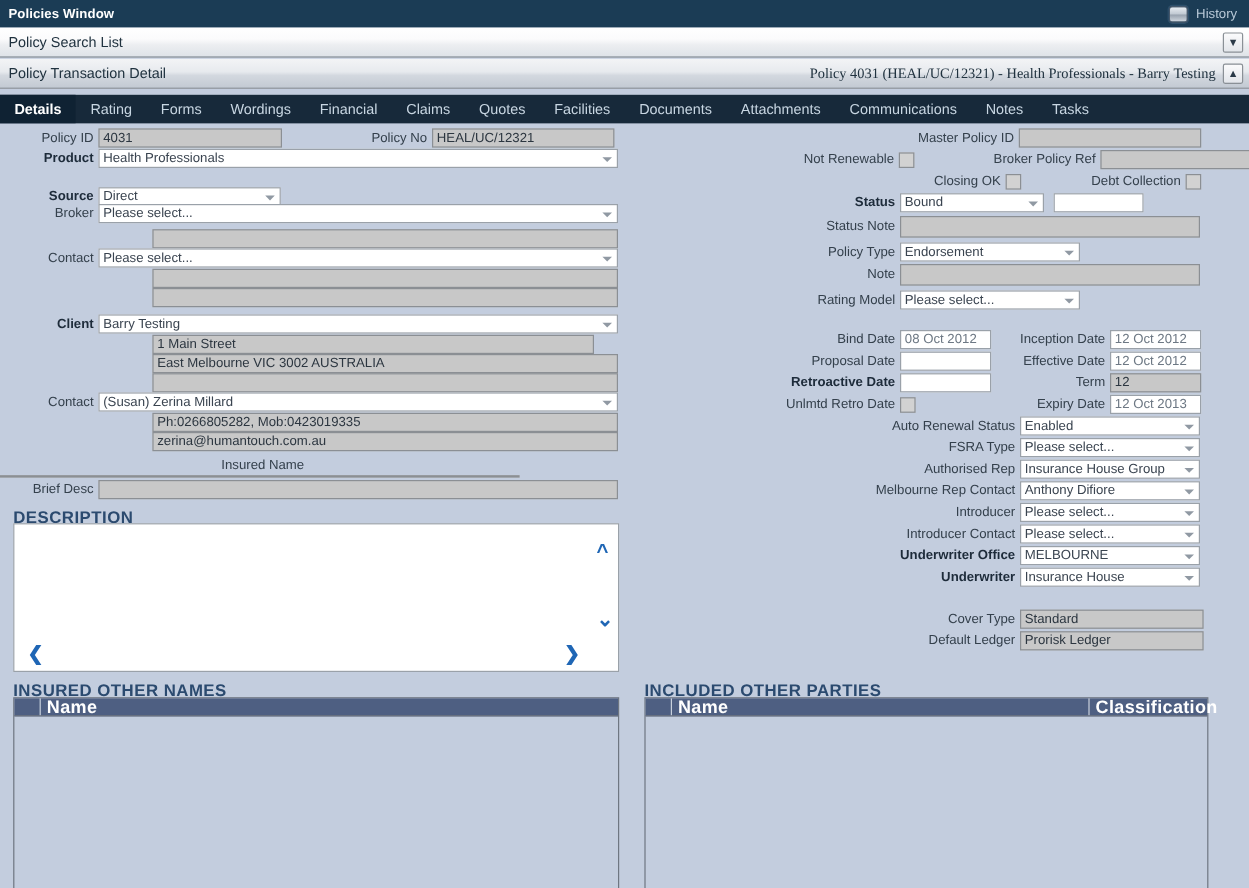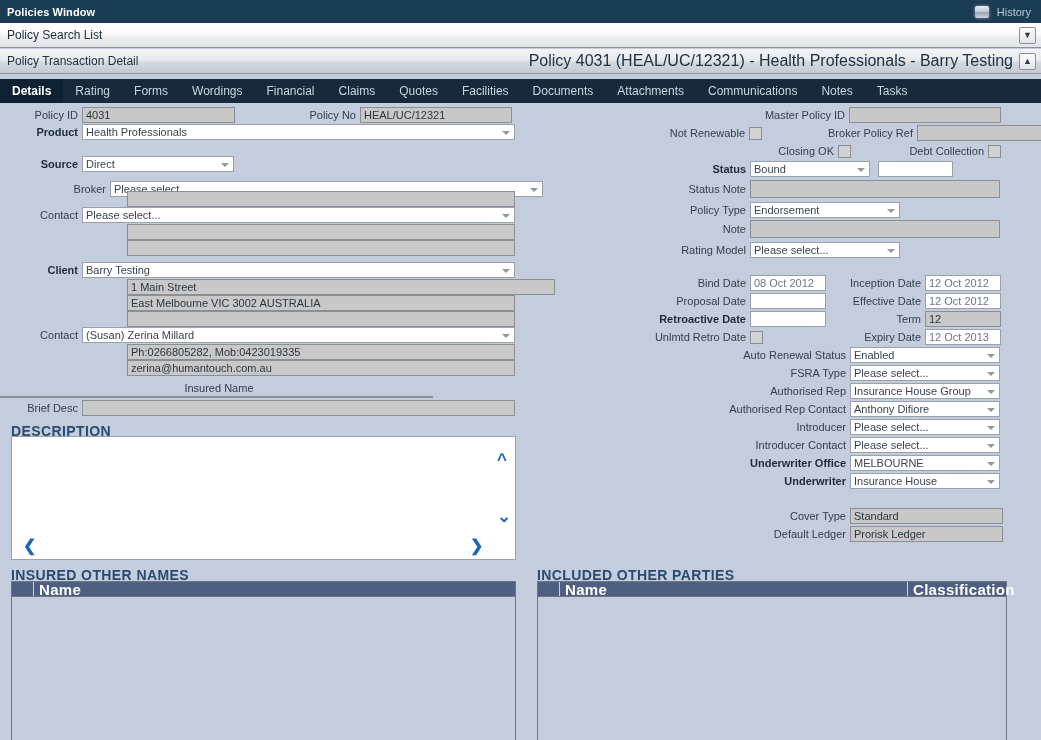--- a/index.html
+++ b/index.html
@@ -47,21 +47,21 @@
     background: linear-gradient(#ffffff 0%, #fbfbfc 40%, #eceef1 60%, #dfe3e8 100%);
   }
   .strip-2 {
     top: 49px;
     background: linear-gradient(#f3f4f6 0%, #e7eaee 45%, #d3d8df 58%, #c3cad3 100%);
   }
   .strip-label { margin-left: 7px; font-size: 12px; color: #20323f; }
   .strip-right {
     margin-left: auto; display: flex; align-items: center; gap: 6px; margin-right: 5px;
   }
-  .strip-policy-title { font-size: 16px; color: #20323f; }
+  .strip-policy-title { font-size: 12px; color: #20323f; font-family: Liberation Serif, serif; }
   .caret-btn {
     width: 17px; height: 17px;
     background: linear-gradient(#fbfbfc, #e2e5ea);
     border: 1px solid #8a9096; border-radius: 2px;
     display: flex; align-items: center; justify-content: center;
     font-size: 9px; color: #2b3a48; line-height: 1;
   }
 
   
   .tabbar {
@@ -210,21 +210,21 @@
   <div class="row" style="left:0; top:21px;">
     <span class="lbl bold" style="width:82px;">Product</span>
     <span class="sel" style="width:433px;">Health Professionals</span>
   </div>
 
   <div class="row" style="left:0; top:53px;">
     <span class="lbl bold" style="width:82px;">Source</span>
     <span class="sel" style="width:152px;">Direct</span>
   </div>
 
-  <div class="row" style="left:0; top:78px;padding-left:28px;">
+  <div class="row" style="left:0; top:67px;">
     <span class="lbl" style="width:82px;">Broker</span>
     <span class="sel" style="width:433px;">Please select...</span>
   </div>
   <div class="row" style="left:127px; top:88px;">
     <span class="fld ro" style="width:388px;"></span>
   </div>
 
   <div class="row" style="left:0; top:104px;">
     <span class="lbl" style="width:82px;">Contact</span>
     <span class="sel" style="width:433px;">Please select...</span>
@@ -234,21 +234,21 @@
   </div>
   <div class="row" style="left:127px; top:137px;">
     <span class="fld ro" style="width:388px;"></span>
   </div>
 
   <div class="row" style="left:0; top:159px;">
     <span class="lbl bold" style="width:82px;">Client</span>
     <span class="sel" style="width:433px;">Barry Testing</span>
   </div>
   <div class="row" style="left:127px; top:176px;">
-    <span class="fld ro" style="width:428px;">1 Main Street</span>
+    <span class="fld ro" style="width:368px;">1 Main Street</span>
   </div>
   <div class="row" style="left:127px; top:192px;">
     <span class="fld ro" style="width:388px;">East Melbourne VIC 3002 AUSTRALIA</span>
   </div>
   <div class="row" style="left:127px; top:208px;">
     <span class="fld ro" style="width:388px;"></span>
   </div>
 
   <div class="row" style="left:0; top:224px;">
     <span class="lbl" style="width:82px;">Contact</span>
@@ -362,21 +362,21 @@
   </div>
   <div class="row" style="left:640px; top:262px;">
     <span class="lbl" style="width:210px;">FSRA Type</span>
     <span class="sel" style="width:150px;">Please select...</span>
   </div>
   <div class="row" style="left:640px; top:280px;">
     <span class="lbl" style="width:210px;">Authorised Rep</span>
     <span class="sel" style="width:150px;">Insurance House Group</span>
   </div>
   <div class="row" style="left:640px; top:298px;">
-    <span class="lbl" style="width:210px;">Authorised Rep Contact</span>
+    <span class="lbl" style="width:210px;">Melbourne Rep Contact</span>
     <span class="sel" style="width:150px;">Anthony Difiore</span>
   </div>
   <div class="row" style="left:640px; top:316px;">
     <span class="lbl" style="width:210px;">Introducer</span>
     <span class="sel" style="width:150px;">Please select...</span>
   </div>
   <div class="row" style="left:640px; top:334px;">
     <span class="lbl" style="width:210px;">Introducer Contact</span>
     <span class="sel" style="width:150px;">Please select...</span>
   </div>

